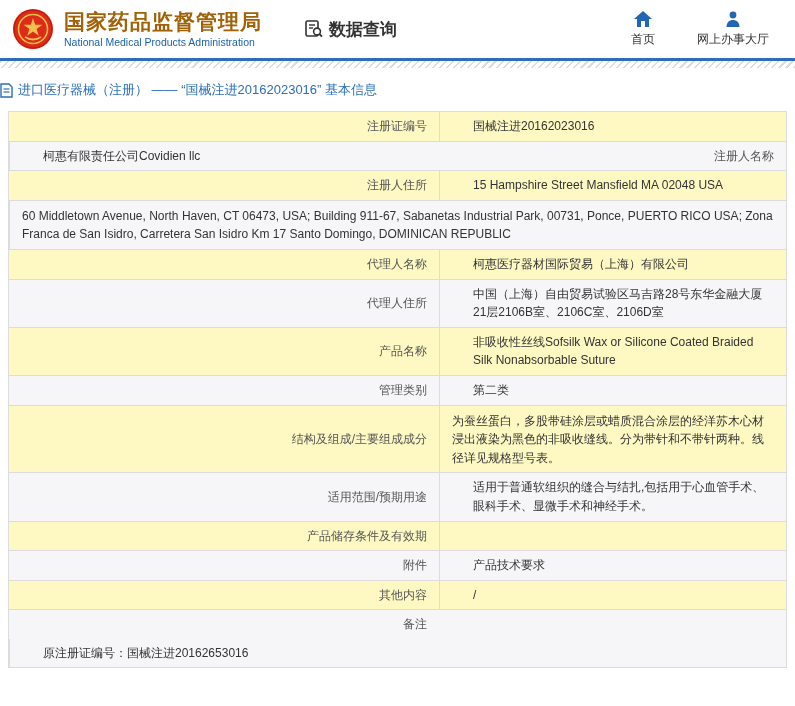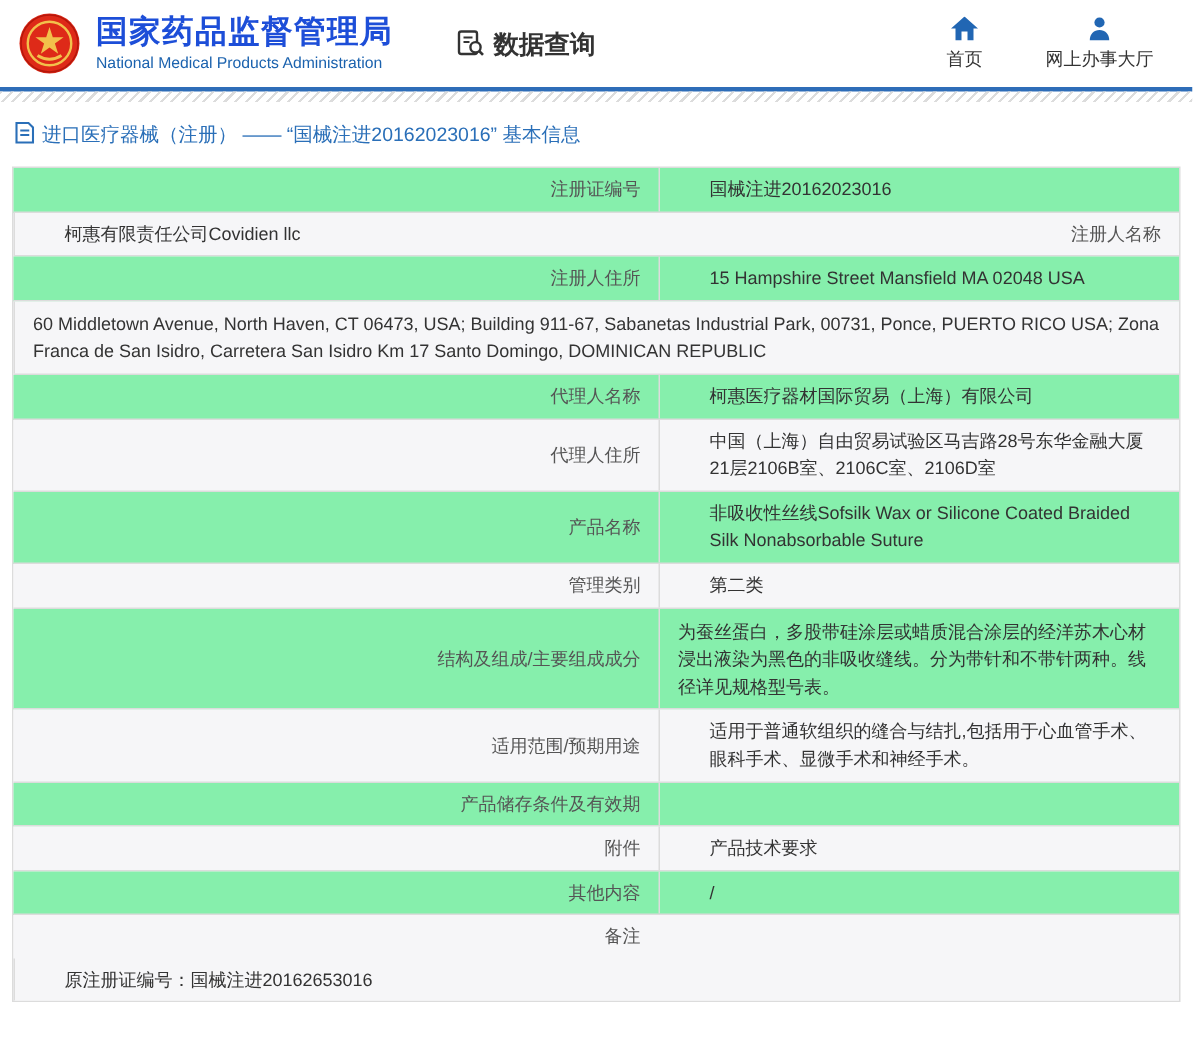--- a/index.html
+++ b/index.html
@@ -2,40 +2,40 @@
 <html><head>
 <meta charset="utf-8">
 <style>
   * { box-sizing: border-box; margin: 0; padding: 0; }
   html,body { background:#fff; width:795px; font-family:"Liberation Sans","DejaVu Sans",sans-serif; }
 
   
   .header { display:flex; align-items:center; height:58px; padding:0 26px 0 12px; background:#fff; }
   .logo-emblem { width:42px; height:42px; flex:0 0 auto; }
   .title-block { margin-left:10px; }
-  .agency-cn { color:#1d4ed8; font-size:21px; font-weight:bold; letter-spacing:1px; line-height:1.1; }
+  .agency-cn { color:#a16207; font-size:21px; font-weight:bold; letter-spacing:1px; line-height:1.1; }
   .agency-en { color:#1b62ae; font-size:10.5px; margin-top:2px; }
   .data-query { display:flex; align-items:center; margin-left:42px; color:#333; font-size:17px; font-weight:600; cursor:pointer; }
   .data-query svg { margin-right:5px; }
   .spacer { flex:1; }
   .top-nav { display:flex; gap:42px; }
   .nav-item { display:flex; flex-direction:column; align-items:center; font-size:12px; color:#333; cursor:pointer; }
   .nav-item svg { margin-bottom:4px; }
 
   .blue-rule { height:3px; background:#2e6db8; }
   .hatch-band { height:7px;
     background:repeating-linear-gradient(135deg,#dcdcdc 0 1.5px,transparent 1.5px 5px); }
 
   
-  .breadcrumb { display:flex; align-items:flex-start; padding:13px 10px 12px 10px; color:#2a6fb8; font-size:13px; }
+  .breadcrumb { display:flex; align-items:center; padding:13px 10px 12px 0; color:#2a6fb8; font-size:13px; }
   .breadcrumb svg { margin-right:5px; flex:0 0 auto; }
 
   
   .info-table { margin:0 8px 6px 8px; border:1px solid #dcdcdc; border-bottom:1px solid #dcdcdc; }
-  .row { display:flex; border-bottom:1px solid #dcdcdc; background:#86efac; }
+  .row { display:flex; border-bottom:1px solid #dcdcdc; background:#fef9c3; }
   .row:last-child { border-bottom:none;flex-direction:column; }
   .row:nth-child(even) { background:#f6f6f8; }
   .cell { padding:5px 12px; font-size:12px; line-height:1.55; min-height:25px; display:flex; align-items:center; }
   .cell.label { width:430px; flex:0 0 auto; justify-content:flex-end; text-align:right; color:#555; }
   .cell.value { flex:1; border-left:1px solid #dcdcdc; color:#333; text-align:left;
                 white-space:pre-line; word-break:break-word; display:block; padding-top:6px; }
   .cell.value.center-v { display:flex; align-items:center; padding-top:5px;padding-left:33px; }
 </style>
 </head>
 <body>

